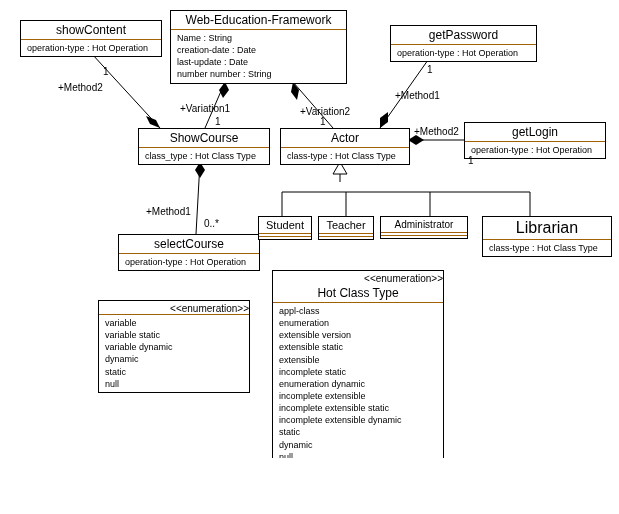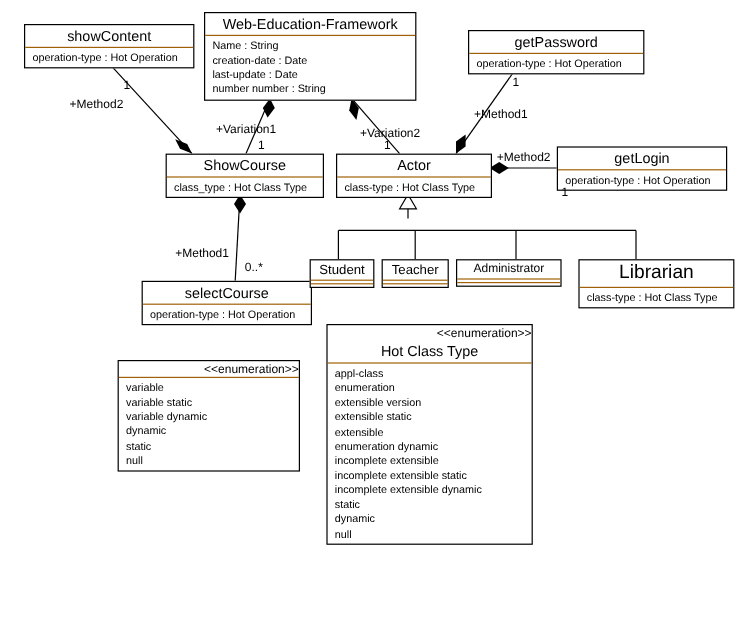--- a/index.html
+++ b/index.html
@@ -133,20 +133,21 @@
 
 <div class="box" style="left:272px;top:270px;width:170px">
   <div class="stereo">&lt;&lt;enumeration&gt;&gt;</div>
   <div class="hd">Hot Class Type</div>
   <div class="sec">
     <div>appl-class</div>
     <div>enumeration</div>
     <div>extensible version</div>
     <div>extensible static</div>
     <div>extensible</div>
+    <div>incomplete static</div>
     <div>enumeration dynamic</div>
     <div>incomplete extensible</div>
     <div>incomplete extensible static</div>
     <div>incomplete extensible dynamic</div>
     <div>static</div>
     <div>dynamic</div>
     <div>null</div>
   </div>
 </div>
 

